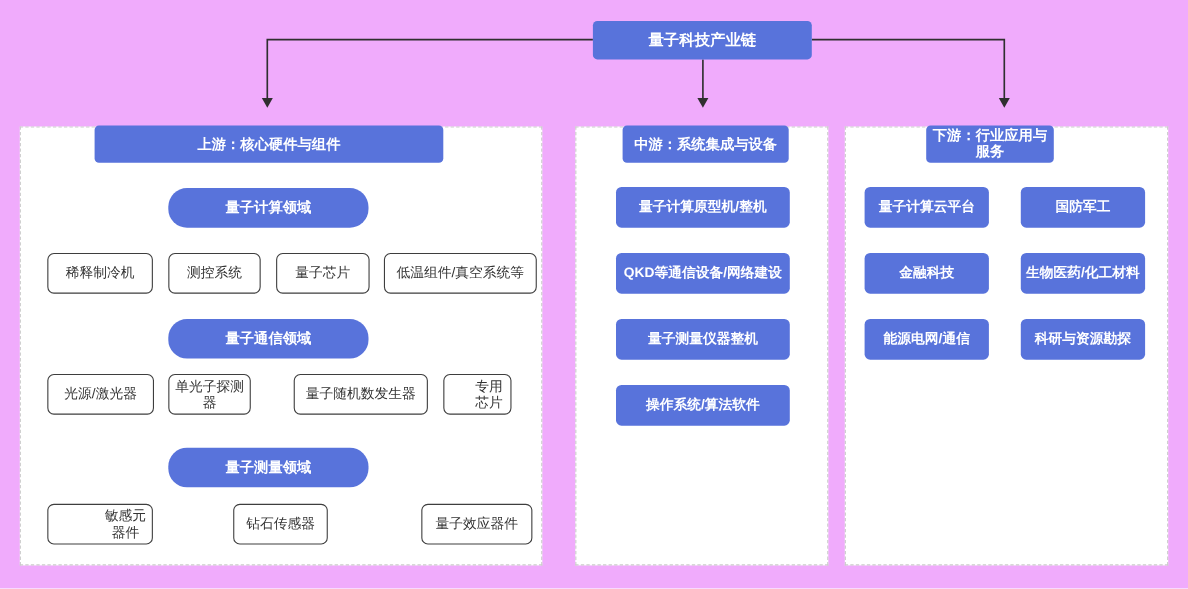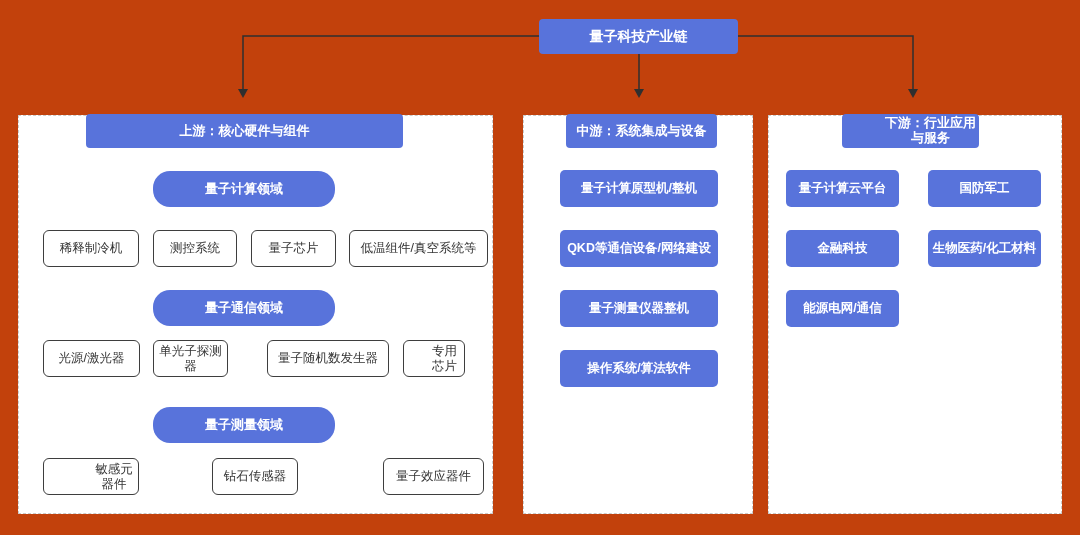--- a/index.html
+++ b/index.html
@@ -4,21 +4,21 @@
 <style>
   :root{
     --primary:#5873db;
     --box_border:#3e3e3e;
     --container_border:#cbcbcb;
     --line:#2f2f2f;
     --item_text:#333333;
   }
   html,body{margin:0;padding:0;background:#ffffff;}
   .canvas{
-    position:relative;width:1080px;height:535px;background:#c2410c;overflow:hidden;
+    position:relative;width:1080px;height:535px;background:#f0abfc;overflow:hidden;
     font-family:"Liberation Sans", sans-serif;
   }
   .connectors{position:absolute;left:0;top:0;}
   .connectors polyline,.connectors line{fill:none;stroke:var(--line);stroke-width:1.5;}
   .connectors polygon{fill:var(--line);stroke:none;}
   .panel{
     position:absolute;box-sizing:border-box;background:#ffffff;
     border:1px dashed var(--container_border);
   }
   .node{
@@ -39,21 +39,21 @@
   #root-node{left:539px;top:19px;width:199px;height:35px;}
 
   
   #panel-up{left:18px;top:115px;width:475px;height:399px;}
   #panel-mid{left:523px;top:115px;width:230px;height:399px;}
   #panel-down{left:768px;top:115px;width:294px;height:399px;}
 
   
   #hdr-up{left:86px;top:99px;width:317px;height:34px;}
   #hdr-mid{left:566px;top:99px;width:151px;height:34px;}
-  #hdr-down{left:842px;top:99px;width:137px;height:34px;padding-left:40px;}
+  #hdr-down{left:842px;top:99px;width:116px;height:34px;}
 
   
   #sec-0{left:153px;top:171px;width:182px;height:36px;}
   #sec-1{left:153px;top:290px;width:182px;height:36px;}
   #sec-2{left:153px;top:407px;width:182px;height:36px;}
 
   
   #i00{left:43px;top:230px;width:96px;height:37px;}
   #i01{left:153px;top:230px;width:84px;height:37px;}
   #i02{left:251px;top:230px;width:85px;height:37px;}
@@ -131,14 +131,15 @@
   <div class="node blue mblue" id="m0">量子计算原型机/整机</div>
   <div class="node blue mblue" id="m1">QKD等通信设备/网络建设</div>
   <div class="node blue mblue" id="m2">量子测量仪器整机</div>
   <div class="node blue mblue" id="m3">操作系统/算法软件</div>
 
   <div class="node blue mblue" id="r0">量子计算云平台</div>
   <div class="node blue mblue" id="r1">国防军工</div>
   <div class="node blue mblue" id="r2">金融科技</div>
   <div class="node blue mblue" id="r3">生物医药/化工材料</div>
   <div class="node blue mblue" id="r4">能源电网/通信</div>
+  <div class="node blue mblue" id="r5">科研与资源勘探</div>
 
 </div>
 
 </body></html>

